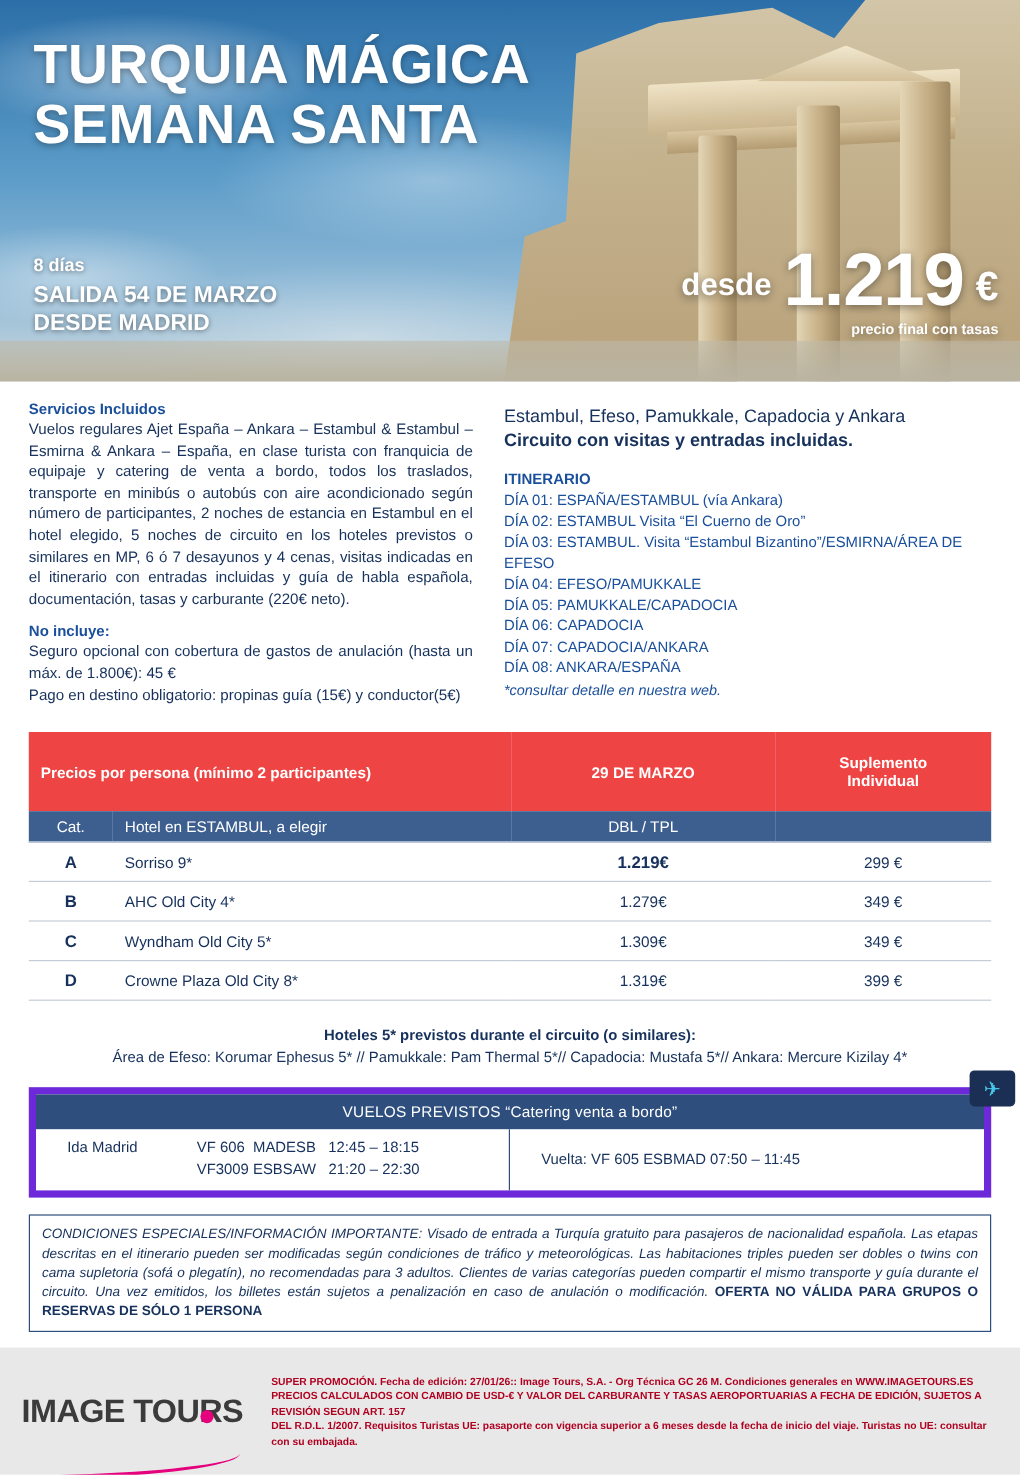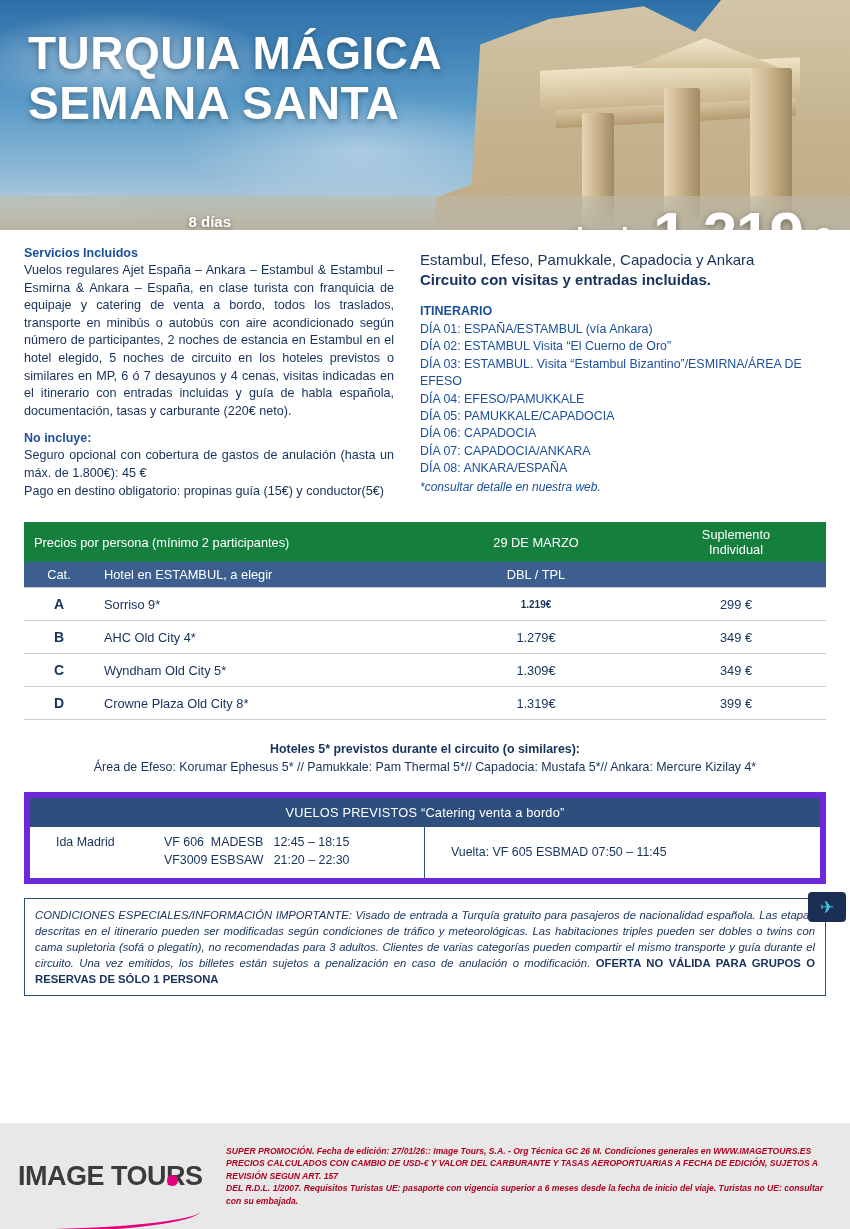--- a/index.html
+++ b/index.html
@@ -9,21 +9,21 @@
     font-family:"Liberation Sans", sans-serif;
     background:#ffffff;
     color:#1b2a4a;
     position:relative;
     overflow:hidden;
   }
 
   
   .hero {
     position:relative;
-    width:850px; height:230px;
+    width:850px; height:318px;
     overflow:hidden;
     background:linear-gradient(180deg,#2c6fa8 0%, #5a9bc8 45%, #8fb9d6 75%, #c9d7de 100%);
   }
   .hero .sky-clouds {
     position:absolute; inset:0;
     background:
       radial-gradient(ellipse 220px 70px at 120px 60px, rgba(255,255,255,.45), rgba(255,255,255,0) 70%),
       radial-gradient(ellipse 260px 80px at 360px 150px, rgba(255,255,255,.35), rgba(255,255,255,0) 70%),
       radial-gradient(ellipse 180px 60px at 60px 230px, rgba(255,255,255,.40), rgba(255,255,255,0) 70%),
       radial-gradient(ellipse 300px 90px at 300px 280px, rgba(255,255,255,.30), rgba(255,255,255,0) 70%);
@@ -72,21 +72,20 @@
     font-weight:bold; color:#ffffff;
     font-size:46px; line-height:50px;
     letter-spacing:.5px;
     text-shadow:0 2px 6px rgba(0,0,0,.35);
   }
   .hero-title .l2 { display:block; }
   .hero-sub {
     position:absolute; left:28px; top:213px;
     color:#ffffff; font-weight:bold;
     text-shadow:0 1px 4px rgba(0,0,0,.45);
-    text-align:right;
   }
   .hero-sub .days { font-size:15px; display:block; margin-bottom:5px; }
   .hero-sub .salida { font-size:19px; display:block; line-height:23px; }
   .hero-sub .desde-city { font-size:19px; display:block; line-height:23px; }
 
   .price-block {
     position:absolute; right:18px; top:205px; text-align:right;
     color:#ffffff;
     text-shadow:0 2px 7px rgba(0,0,0,.4);
   }
@@ -119,38 +118,38 @@
   .itin-note { color:#1a4f9c; font-size:12px; font-style:italic; margin-top:2px; }
 
   
   .price-table {
     margin-top:22px;
     width:802px;
     border-collapse:collapse;
     font-size:12.8px;
   }
   .price-table thead th {
-    background:#15803d; color:#ffffff; font-weight:normal;
-    padding:5px 10px; text-align:left; vertical-align:middle;
+    background:#ef4444; color:#ffffff; font-weight:bold;
+    padding:18px 10px; text-align:left; vertical-align:middle;
   }
   .price-table thead tr.sub th {
     background:#3c5f8f; font-weight:normal; padding:5px 10px;
   }
   .price-table thead th.c { text-align:center; }
   .price-table tbody td {
     border-bottom:1px solid #c3cdd8;
     padding:8px 10px;
     color:#16315c;
   }
   .price-table tbody tr:first-child td { border-top:1px solid #c3cdd8; }
   .price-table td.cat { text-align:center; font-weight:bold; font-size:14px; width:70px; }
   .price-table td.hotel { width:332px; }
   .price-table td.dbl { text-align:center; width:220px; }
   .price-table td.sup { text-align:center; }
-  .price-table td.dbl.hl { font-weight:bold; font-size:10px; }
+  .price-table td.dbl.hl { font-weight:bold; font-size:14px; }
 
   .hotels-note {
     margin-top:20px; text-align:center; font-size:12.4px; color:#16315c; line-height:18px;
   }
   .hotels-note b { font-weight:bold; }
 
   .badge-plane {
     position:absolute; right:4px; top:892px;
     width:38px; height:30px; border-radius:4px;
     background:#1b2f55;
@@ -191,21 +190,21 @@
   .logo-dot { position:absolute; left:167px; top:14px; width:11px; height:11px; border-radius:50%; background:#e5007e; }
   .logo-swoosh {
     position:absolute; left:22px; top:47px; width:178px; height:22px;
     border-bottom:3px solid #e5007e;
     border-radius:0 0 70% 10%;
     transform:rotate(-2deg);
   }
   .footer-text {
     flex:1; padding:6px 18px 6px 4px;
     font-size:8.6px; line-height:12.6px;
-    color:#b00020; font-style:italic; font-weight:bold;
+    color:#b00020; font-weight:bold;
   }
   .footer-text .ln { display:block; }
 </style>
 </head>
 <body>
 
 <div class="hero">
   <div class="sky-clouds"></div>
   <div class="ruins"></div>
   <div class="ruins-arch">

